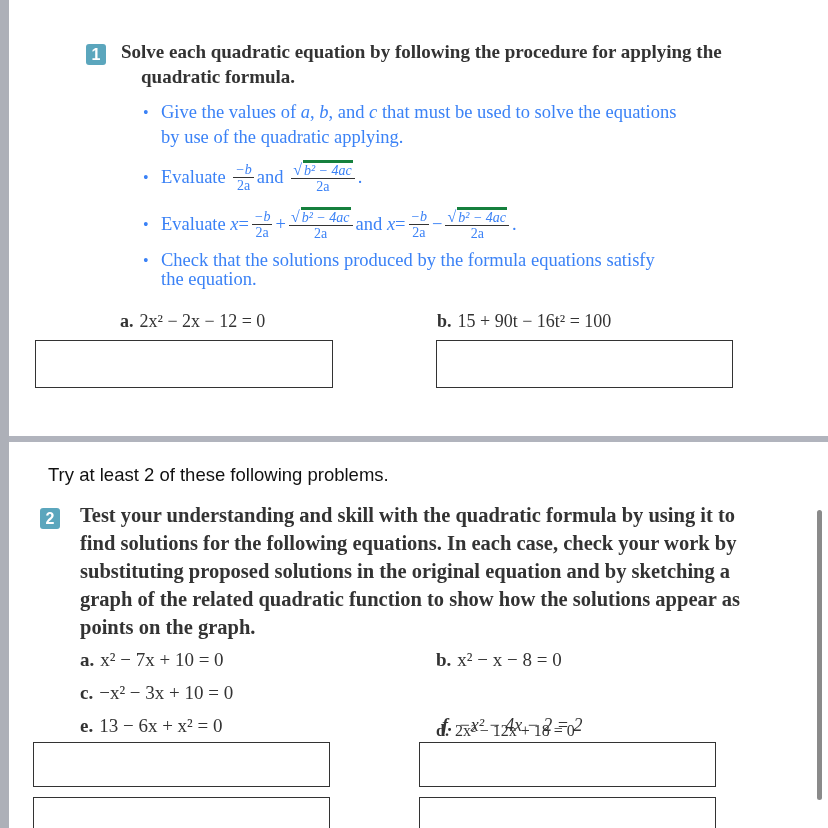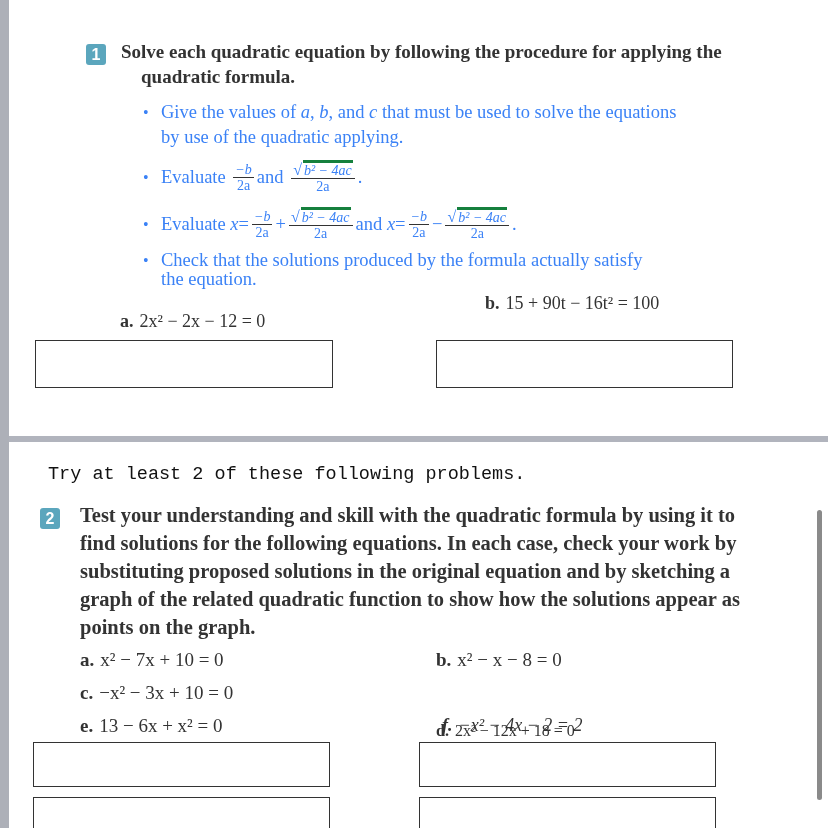--- a/index.html
+++ b/index.html
@@ -30,21 +30,21 @@
   .frac .num { border-bottom: 1px solid #333; padding: 0 2px; }
   .frac .den { padding: 0 2px; }
   .sqrt { display: inline-flex; align-items: flex-end; }
   .sqrt .rad { font-size: 16px; line-height: 16px; margin-right: 1px; }
   .sqrt .under { border-top: 3px solid #15803d; font-style: italic; padding: 0 1px; }
 
   .answer-box { position: absolute; border: 1.5px solid #333; background: #fff; box-sizing: border-box; }
 
   .instr {
     position: absolute; left: 48px; top: 464px;
-    font-family: Liberation Mono, monospace; font-size: 18.5px; color: #111;
+    font-family: Liberation Sans, sans-serif; font-size: 18.5px; color: #111;
   }
 </style>
 </head>
 <body>
 
 <div class="left-rail"></div>
 
 <div class="badge" style="left:86px;top:44px;">1</div>
 <div class="p-text" style="left:121px;top:39px;">Solve each quadratic equation by following the procedure for applying the</div>
 <div class="p-text" style="left:121px;top:64px;margin-left:20px;">quadratic formula.</div>
@@ -99,28 +99,28 @@
       <span class="num sqrt" style="border-bottom:1px solid #333;">
         <span class="rad">√</span>
         <span class="under">b² − 4ac</span>
       </span>
       <span class="den">2a</span>
     </span>
   <span>.</span>
 </div>
 
 <div class="bullet-row" style="left:143px;top:248px;">
-  <span class="bullet-dot">•</span><span>Check that the solutions produced by the formula actually satisfy</span>
+  <span class="bullet-dot">•</span><span>Check that the solutions produced by the formula equations satisfy</span>
 </div>
 <div class="bullet-row" style="left:161px;top:267px;">the equation.</div>
 
 <div class="eq" style="left:120px;top:311px;">
   <span class="lbl">a.</span><span>2x² − 2x − 12 = 0</span>
 </div>
-<div class="eq" style="left:437px;top:293px;margin-left:48px;">
+<div class="eq" style="left:437px;top:311px;">
   <span class="lbl">b.</span><span>15 + 90t − 16t² = 100</span>
 </div>
 
 <div class="answer-box" style="left:35px;top:340px;width:298px;height:48px;"></div>
 <div class="answer-box" style="left:436px;top:340px;width:297px;height:48px;"></div>
 
 <div class="divider"></div>
 
 <div class="instr">Try at least 2 of these following problems.</div>
 

